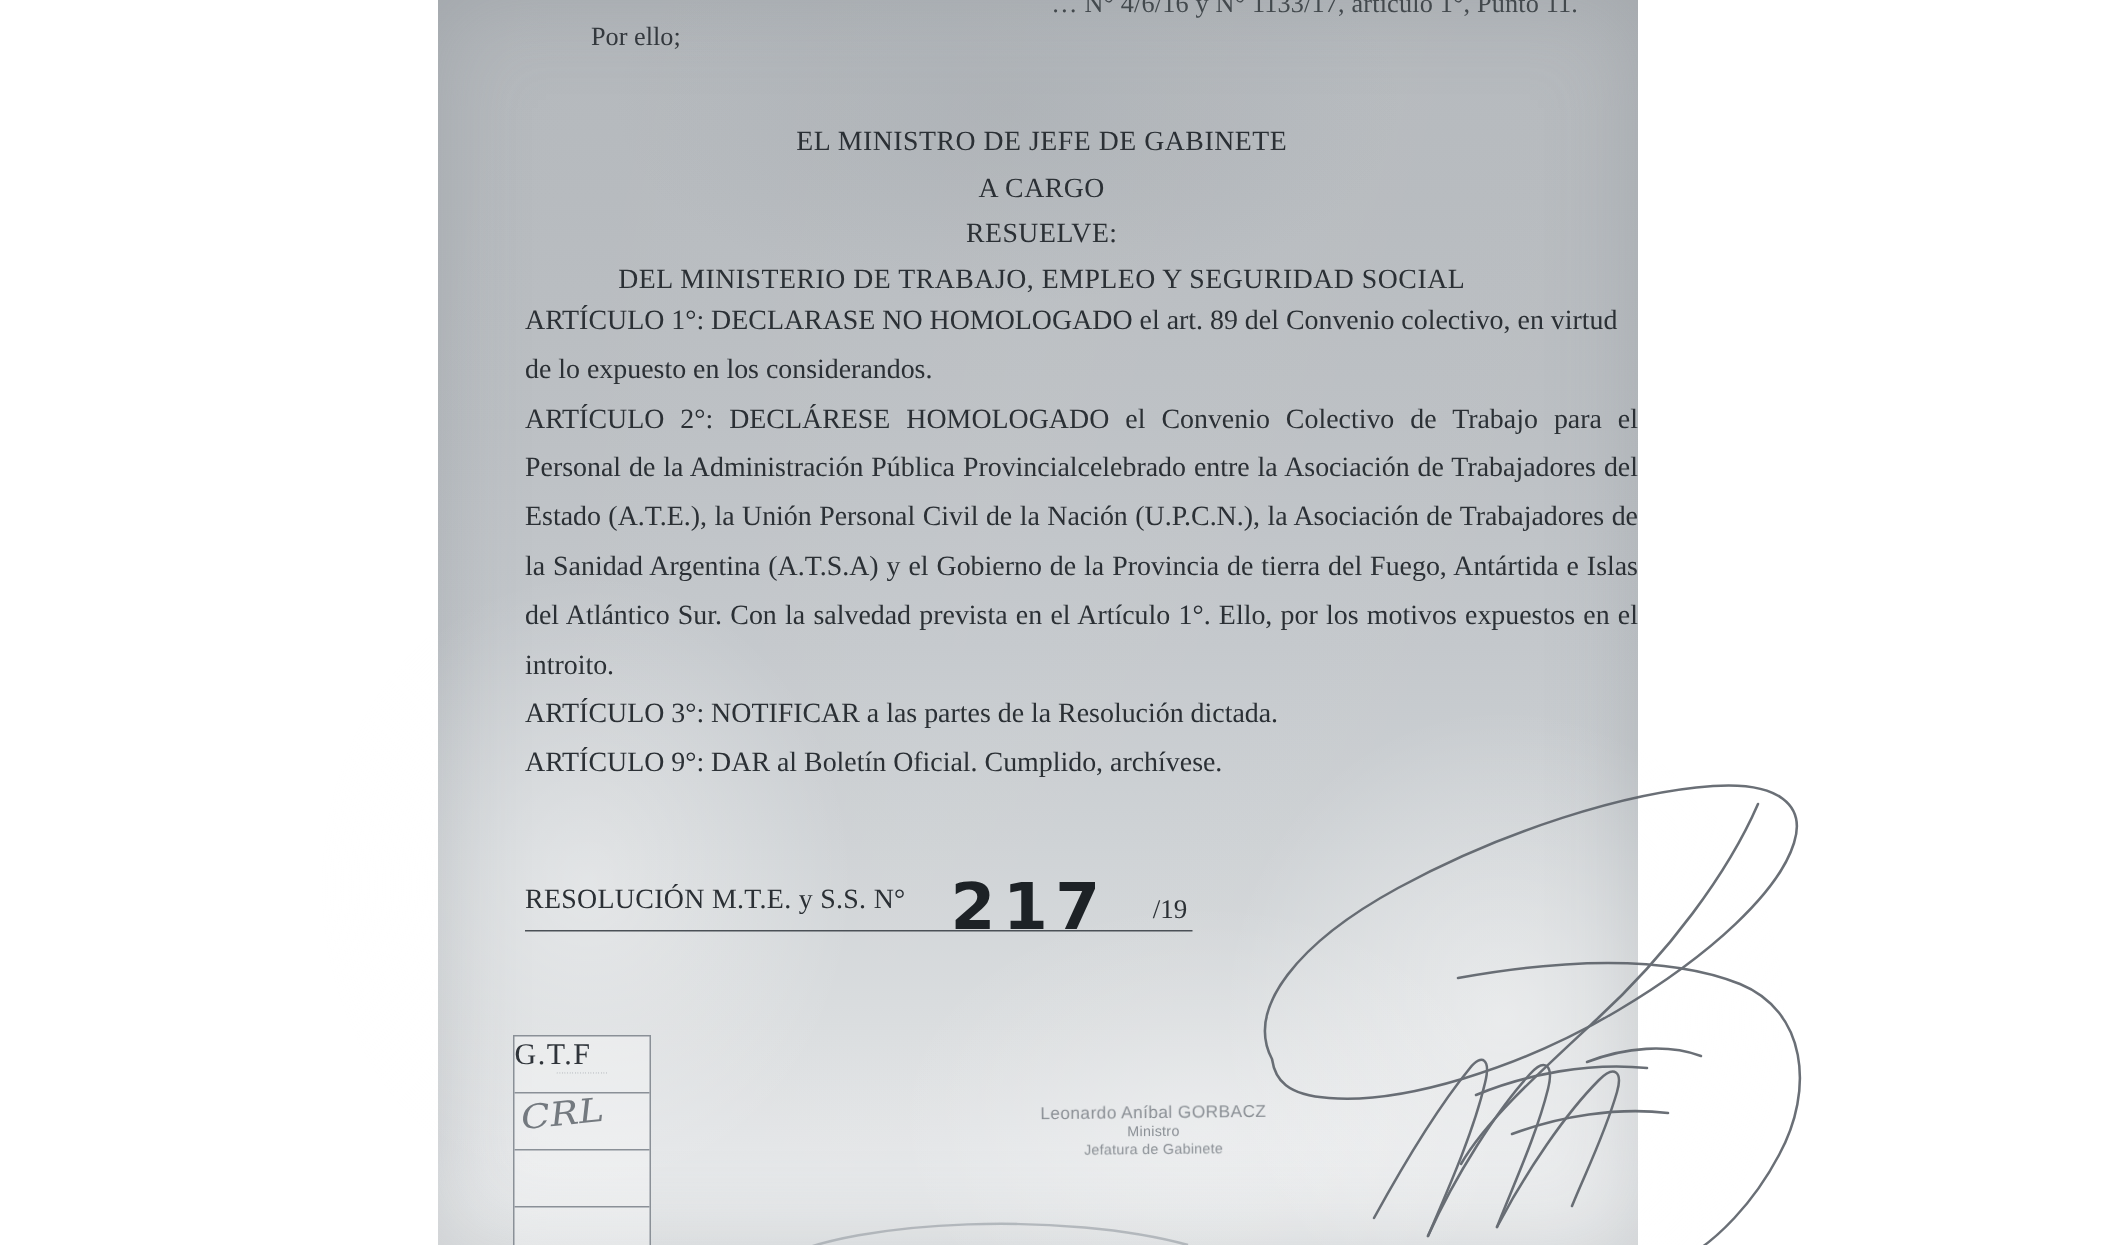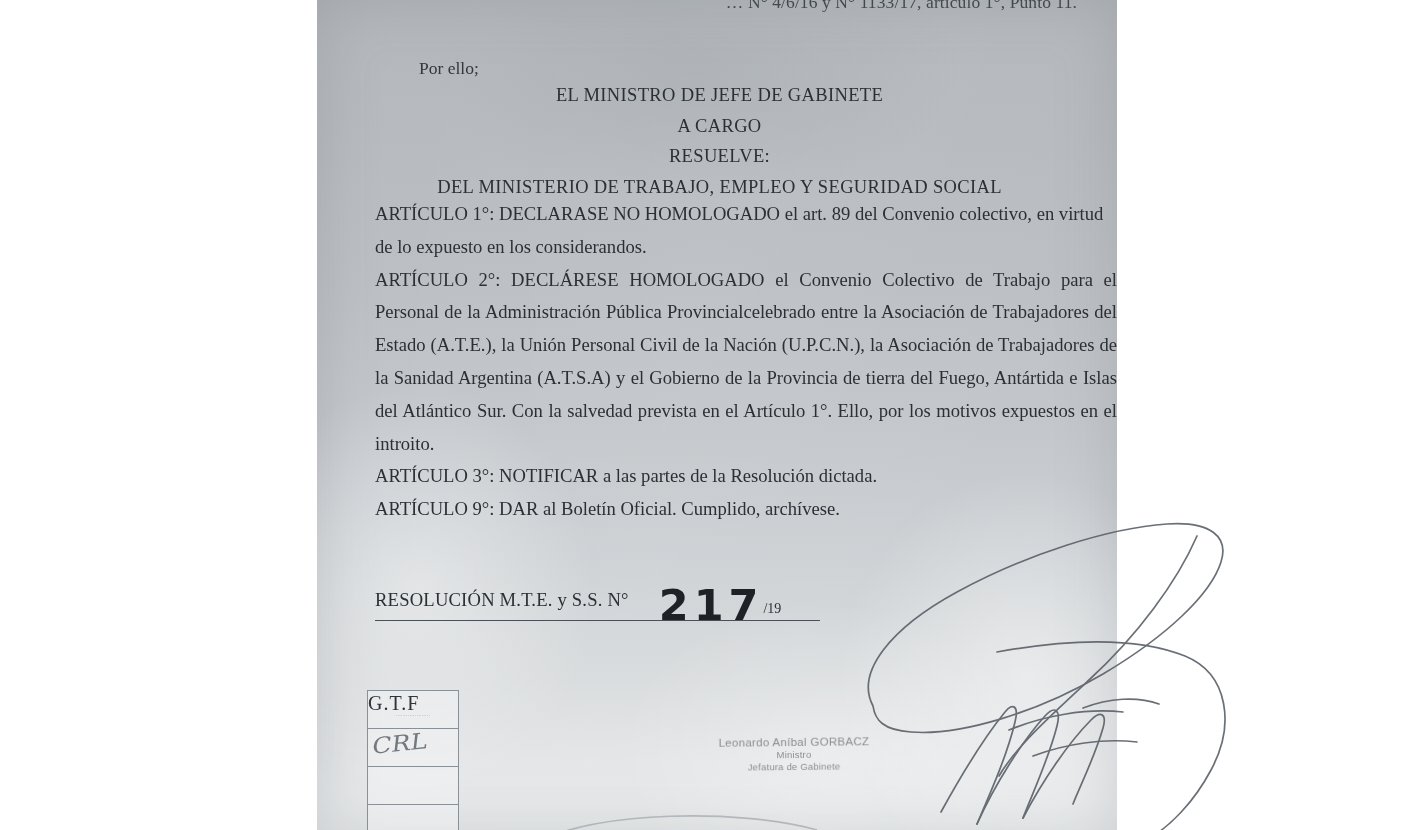--- a/index.html
+++ b/index.html
@@ -20,21 +20,21 @@
     position: relative;
     width: 1417px;
     height: 830px;
     background: #ffffff;
     overflow: hidden;
   }
 
   
   #paper {
     position: absolute;
-    left: 317px;
+    left: 292px;
     top: 0px;
     width: 800px;
     height: 830px;
     background:
       linear-gradient(103deg, rgba(255,255,255,0.00) 0%, rgba(255,255,255,0.06) 45%, rgba(255,255,255,0.00) 100%),
       linear-gradient(180deg, #b3b7bb 0%, #b6babe 16%, #bbbfc3 34%, #c3c7cb 52%, #cdd1d4 68%, #d8dbdd 82%, #e3e5e7 92%, #eceeef 100%);
     box-shadow: inset 0 0 60px rgba(120,126,132,0.30);
   }
   
   #paper .blotch {
@@ -70,21 +70,20 @@
     white-space: nowrap;
     overflow: hidden;
   }
 
   .por-ello {
     position: absolute;
     left: 72px;
     top: 14px;
     font-size: 17.5px;
     color: #33383d;
-    margin-top: 44px;
   }
 
   .centered-block {
     position: absolute;
     left: 0;
     top: 80px;
     width: 745px;
     text-align: center;
   }
   .centered-block .cl {
@@ -133,22 +132,23 @@
     font-size: 43px;
     font-weight: 700;
     color: #1d2226;
     margin-left: 30px;
     position: relative;
     top: 5px;
     letter-spacing: 5px;
     line-height: 0.8;
   }
   .reso-year {
-    font-size: 14px;
+    font-size: 18px;
     color: #2b3035;
+    margin-left: 30px;
     align-self: flex-end;
   }
 
   
   #gtf-table {
     position: absolute;
     left: 20px;
     top: 690px;
     width: 90px;
     height: 150px;

